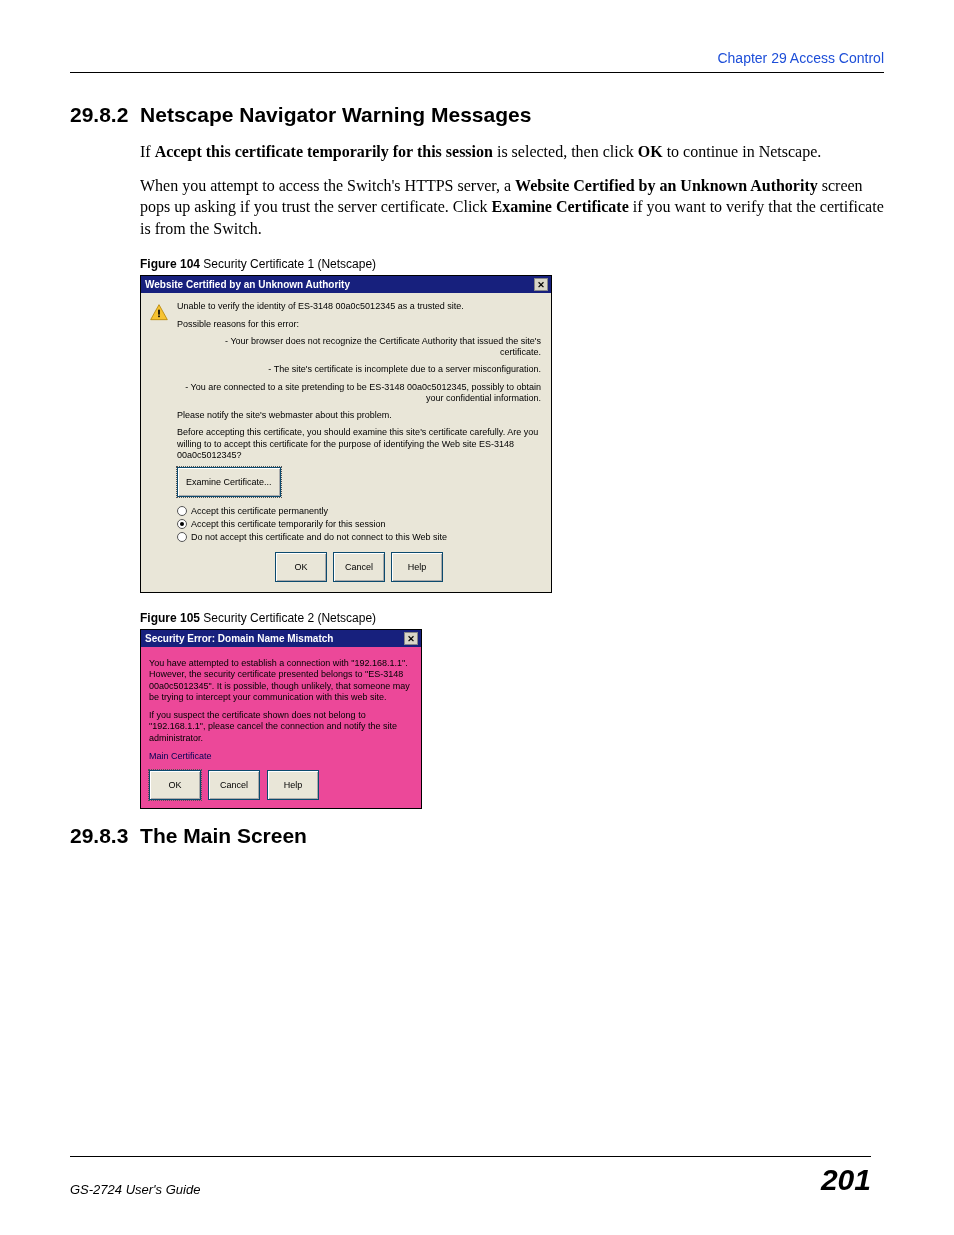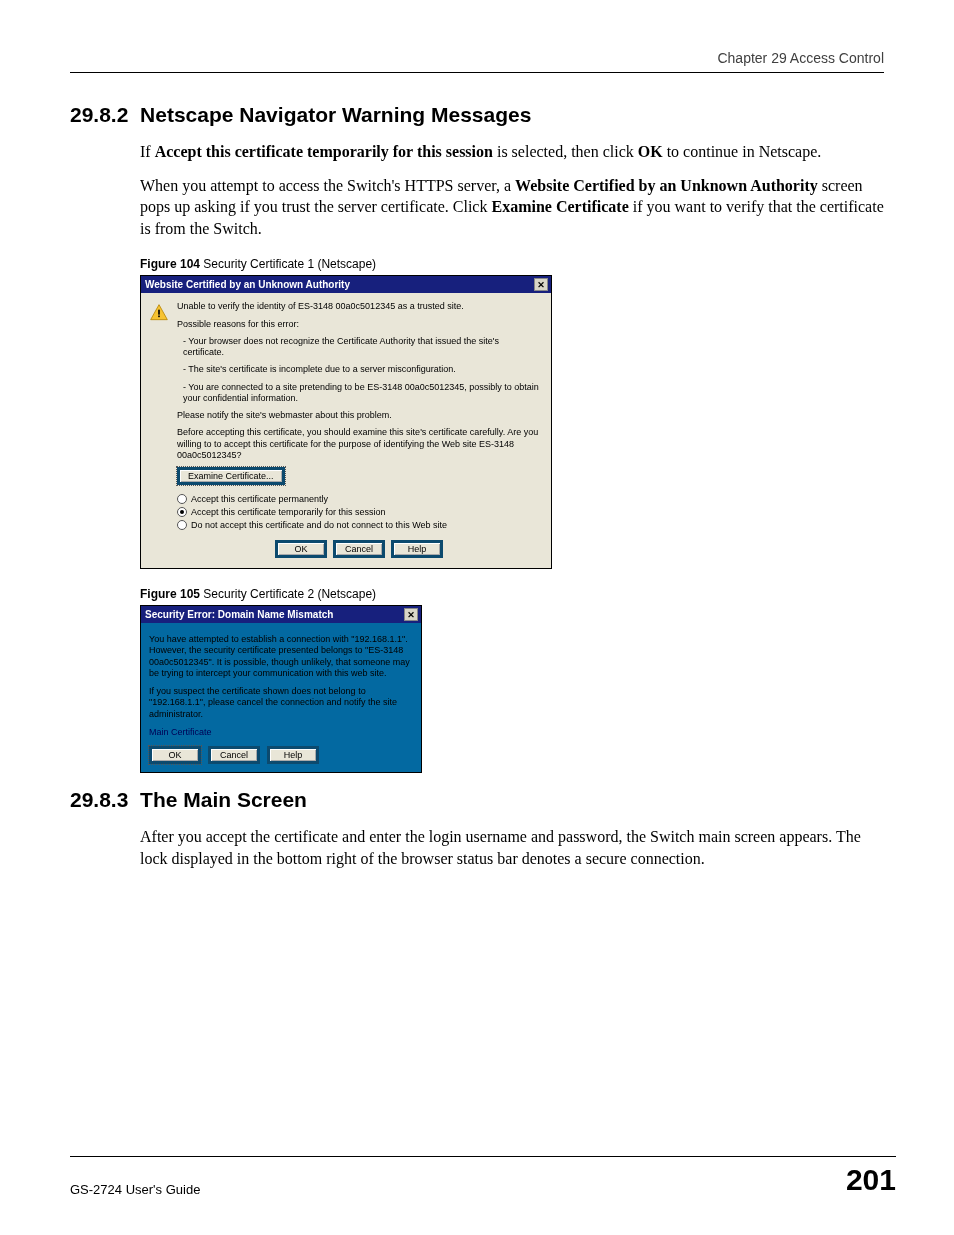--- a/index.html
+++ b/index.html
@@ -12,21 +12,21 @@
   .page {
     padding: 50px 70px 40px 70px;
     box-sizing: border-box;
     position: relative;
     min-height: 1235px;
   }
   .chapter-header {
     text-align: right;
     font-family: Arial, Helvetica, sans-serif;
     font-size: 14px;
-    color: #404040;
+    color: #1d4ed8;
     margin-bottom: 6px;
   }
   .rule {
     border: none;
     border-top: 1.5px solid #000;
     margin: 0 0 30px 0;
   }
   .h2 {
     font-family: Arial, Helvetica, sans-serif;
     font-weight: bold;
@@ -81,27 +81,27 @@
     padding: 8px 10px 10px 8px;
   }
   .warn-icon-wrap { width: 28px; flex: 0 0 28px; padding-top: 2px;}
   .warn-icon {
     width: 20px; height: 20px;
     display: inline-block;
   }
   .warn-icon svg { width: 100%; height: 100%; }
   .ns-content { flex: 1; }
   .ns-content p { margin: 0 0 6px 0; line-height: 1.25; }
-  .ns-content .indent { margin-left: 6px; }
+  .ns-content .indent { margin-left: 6px; text-align: right; }
   .ns-btn {
     background: #e9e6d8;
-    border: 3px solid #0c4a6e;
+    border: 1px solid #0c4a6e;
     box-shadow: inset 1px 1px 0 #fff, inset -1px -1px 0 #aaa;
     font-size: 9px;
-    padding: 1px 8px;
+    padding: 9px 8px;
     font-family: Tahoma, Arial, sans-serif;
   }
   .dotted { outline: 1px dotted #555; }
   .radio-row { display: flex; align-items: center; gap: 4px; margin: 3px 0; font-size: 9px;}
   .radio-shape {
     width: 10px; height: 10px; border: 1px solid #555; border-radius: 50%;
     background: #fff; display: inline-flex; align-items: center; justify-content: center;
     box-sizing: border-box;
   }
   .radio-shape.sel::after {
@@ -109,35 +109,35 @@
   }
   .ns-btns {
     display: flex; justify-content: center; gap: 6px; margin-top: 10px;
   }
   .ns-btns .ns-btn { min-width: 52px; text-align: center;}
 
   
   .ns-dialog2 {
     width: 280px;
     border: 1px solid #000;
-    background: #0369a1;
+    background: #ec4899;
     font-family: Tahoma, Arial, sans-serif;
     font-size: 9px;
     color: #000;
   }
   .ns-dialog2 .ns-body2 { padding: 7px 8px 8px 8px; }
   .ns-dialog2 .ns-body2 p { margin: 4px 0 7px 0; line-height: 1.25; }
   .link-like { color: #000055; }
   .ns-btns2 { display: flex; gap: 7px; margin-top: 8px;}
   .ns-btns2 .ns-btn { min-width: 52px; text-align: center; }
 
   
   .footer {
     position: absolute;
-    left: 70px; right: 58px; bottom: 38px;
+    left: 70px; right: 83px; bottom: 38px; font-style: italic;
   }
   .footer-rule {
     border: none; border-top: 1.5px solid #000; margin: 0 0 6px 0;
   }
   .footer-row {
     display: flex; justify-content: space-between; align-items: flex-end;
     font-family: Arial, Helvetica, sans-serif;
   }
   .footer-left { font-size: 13px; }
   .footer-right { font-size: 30px; font-weight: bold; }
@@ -230,23 +230,20 @@
           <button class="ns-btn">Cancel</button>
           <button class="ns-btn">Help</button>
         </div>
       </div>
     </div>
   </div>
 
   <div class="h2">
     <span>29.8.3</span>&nbsp;&nbsp;<span>The Main Screen</span>
   </div>
-  <div class="body-indent">
-    <p class="para">After you accept the certificate and enter the login username and password, the Switch main screen appears. The lock displayed in the bottom right of the browser status bar denotes a secure connection.</p>
-  </div>
 
   <div class="footer">
     <hr class="footer-rule">
     <div class="footer-row">
       <span class="footer-left">GS-2724 User's Guide</span>
       <span class="footer-right">201</span>
     </div>
   </div>
 
 </div>

